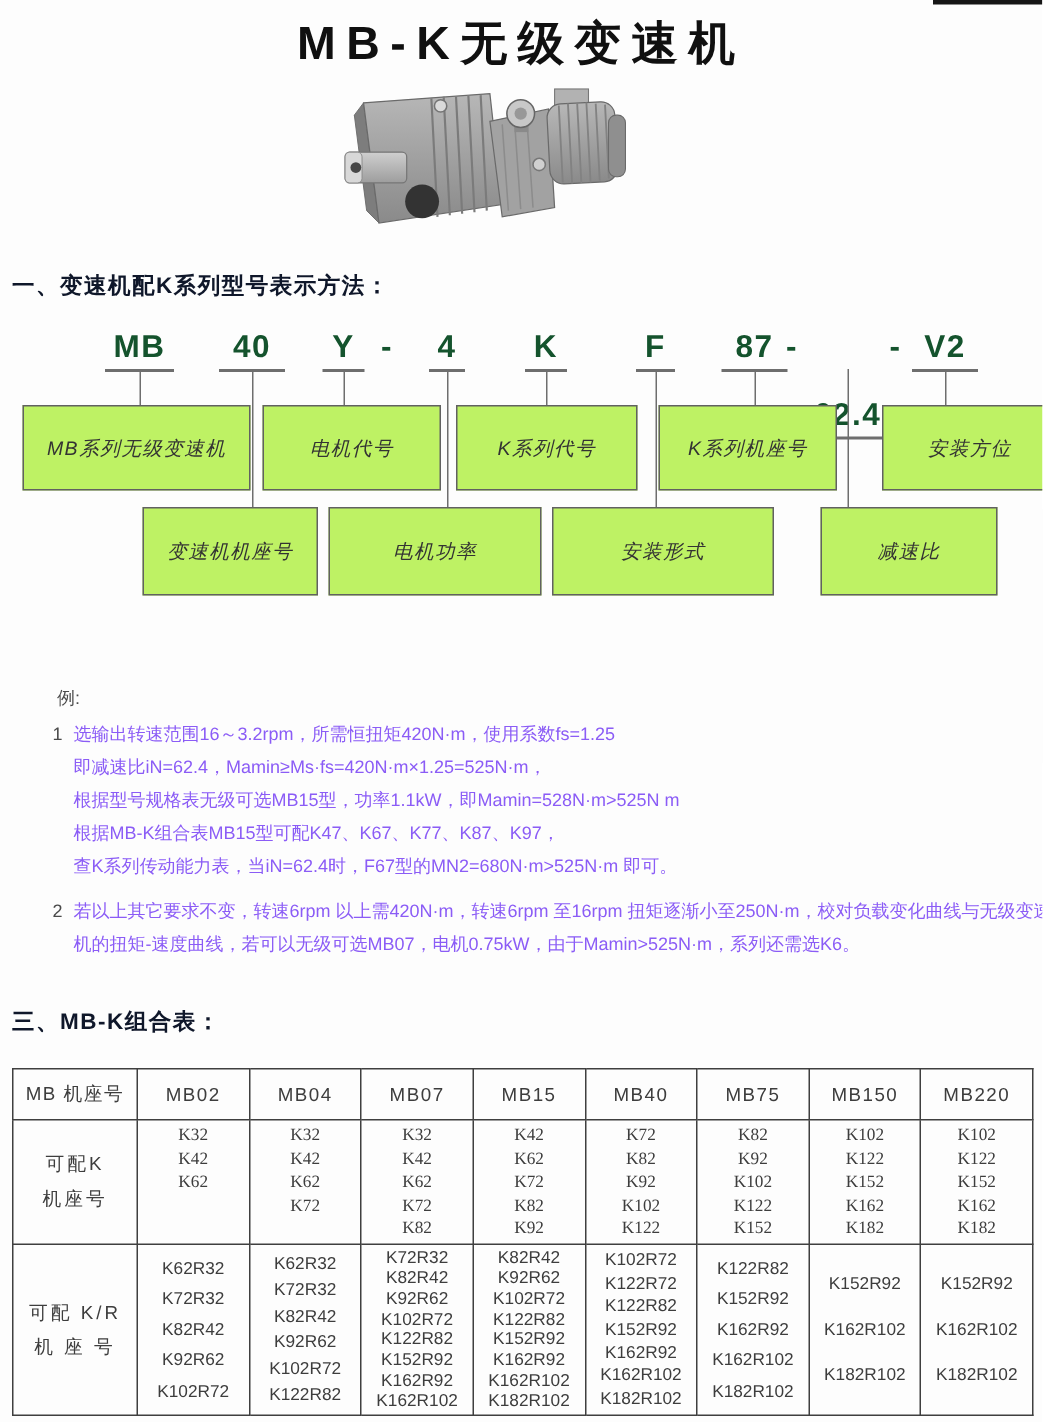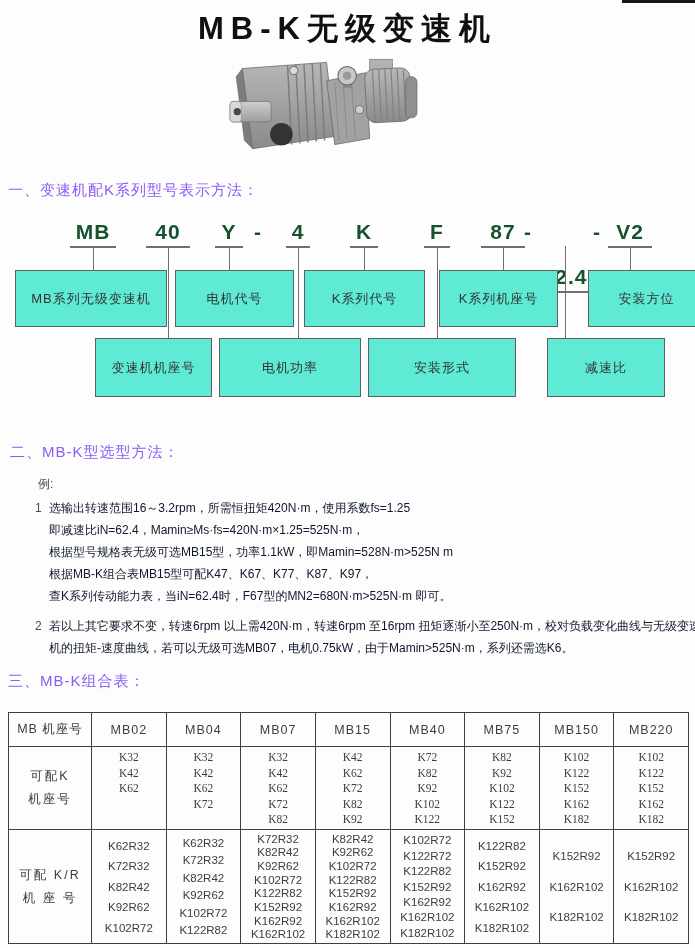--- a/index.html
+++ b/index.html
@@ -8,43 +8,43 @@
     background:#fdfdfd;overflow:hidden;
     font-family:"Liberation Sans","DejaVu Sans",sans-serif;color:#3a3a3a;
   }
   .topbar{position:absolute;top:0;left:622px;width:73px;height:3px;background:#161616;}
   .title{
     position:absolute;top:8px;left:0;width:100%;text-align:center;
     font-size:31px;font-weight:bold;letter-spacing:7px;color:#101010;white-space:nowrap;
   }
   .photo{position:absolute;left:228px;top:56px;width:190px;height:97px;}
   .sec-heading{
-    position:absolute;left:8px;font-size:15px;font-weight:400;color:#8b5cf6;
+    position:absolute;left:8px;font-size:15px;font-weight:700;color:#0f172a;
     letter-spacing:1px;white-space:nowrap;
   }
   
   .diagram{position:absolute;left:0;top:215px;width:695px;height:182px;}
   .tok{
     position:absolute;top:5px;height:26px;text-align:center;
     font-size:21px;font-weight:600;color:#14532d;letter-spacing:1px;line-height:24px;
   }
   .tok.u{border-bottom:2px solid #6e6e6e;}
   .vline{position:absolute;width:1px;background:#6e6e6e;}
   .dbox{
-    position:absolute;border:1px solid #616161;background:#5eead4;
+    position:absolute;border:1px solid #616161;background:#bef264;
     display:flex;align-items:center;justify-content:center;
-    font-size:13px;color:#333;letter-spacing:1px;white-space:nowrap;
+    font-size:13px;color:#333;letter-spacing:1px;white-space:nowrap;font-style:italic;
   }
   
   .s2{position:absolute;left:10px;top:443px;width:680px;}
   .s2 .example{margin:14px 0 4px 28px;font-size:12px;color:#4a4a4a;}
   .item{display:flex;margin-left:25px;}
   .item + .item{margin-top:8px;}
   .inum{width:14px;flex:none;font-size:12px;color:#4a4a4a;line-height:22px;}
-  .ilines{flex:1;font-size:12px;color:#0f172a;line-height:22px;}
+  .ilines{flex:1;font-size:12px;color:#8b5cf6;line-height:22px;}
   .ilines .ln{white-space:nowrap;}
   
   .combo{
     position:absolute;left:8px;top:712px;width:681px;
     border-collapse:collapse;table-layout:fixed;
     font-size:11.5px;color:#3d3d3d;text-align:center;
   }
   .combo,.combo th,.combo td{border:1.5px solid #3f3f3f;}
   .combo th{height:31px;font-size:12.5px;font-weight:normal;letter-spacing:1px;}
   .combo td{padding:0;}
@@ -143,21 +143,20 @@
     <div class="dbox" style="left:439px;top:55px;width:117px;height:55px;">K系列机座号</div>
     <div class="dbox" style="left:588px;top:55px;width:115px;height:55px;">安装方位</div>
 
     <div class="dbox" style="left:95px;top:123px;width:115px;height:57px;">变速机机座号</div>
     <div class="dbox" style="left:219px;top:123px;width:140px;height:57px;">电机功率</div>
     <div class="dbox" style="left:368px;top:123px;width:146px;height:57px;">安装形式</div>
     <div class="dbox" style="left:547px;top:123px;width:116px;height:57px;">减速比</div>
   </div>
 
   <div class="s2">
-    <div class="sec-heading" style="position:static;">二、MB-K型选型方法：</div>
     <div class="example">例:</div>
     <div class="item">
       <div class="inum">1</div>
       <div class="ilines">
           <div class="ln">选输出转速范围16～3.2rpm，所需恒扭矩420N·m，使用系数fs=1.25</div>
           <div class="ln">即减速比iN=62.4，Mamin≥Ms·fs=420N·m×1.25=525N·m，</div>
           <div class="ln">根据型号规格表无级可选MB15型，功率1.1kW，即Mamin=528N·m&gt;525N m</div>
           <div class="ln">根据MB-K组合表MB15型可配K47、K67、K77、K87、K97，</div>
           <div class="ln">查K系列传动能力表，当iN=62.4时，F67型的MN2=680N·m&gt;525N·m 即可。</div>
         </div>

